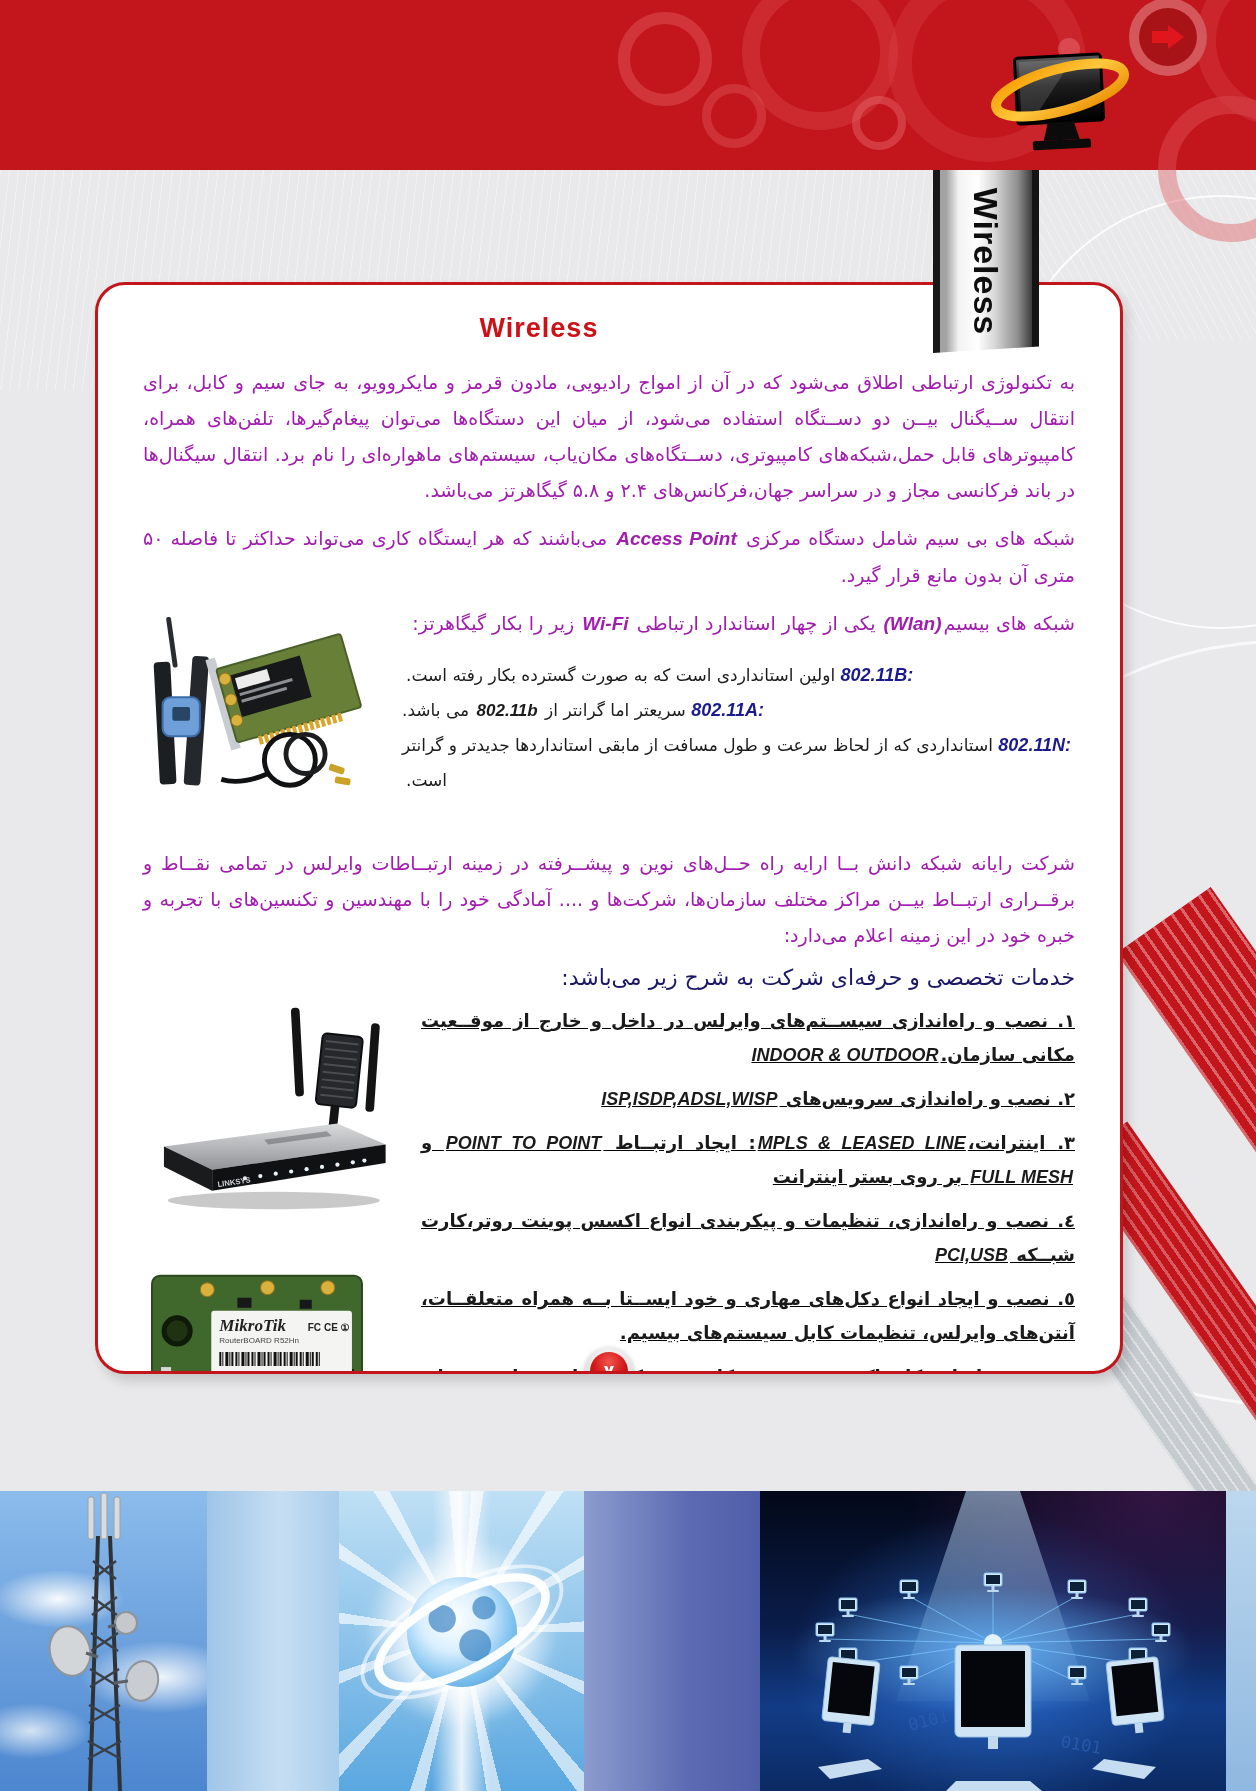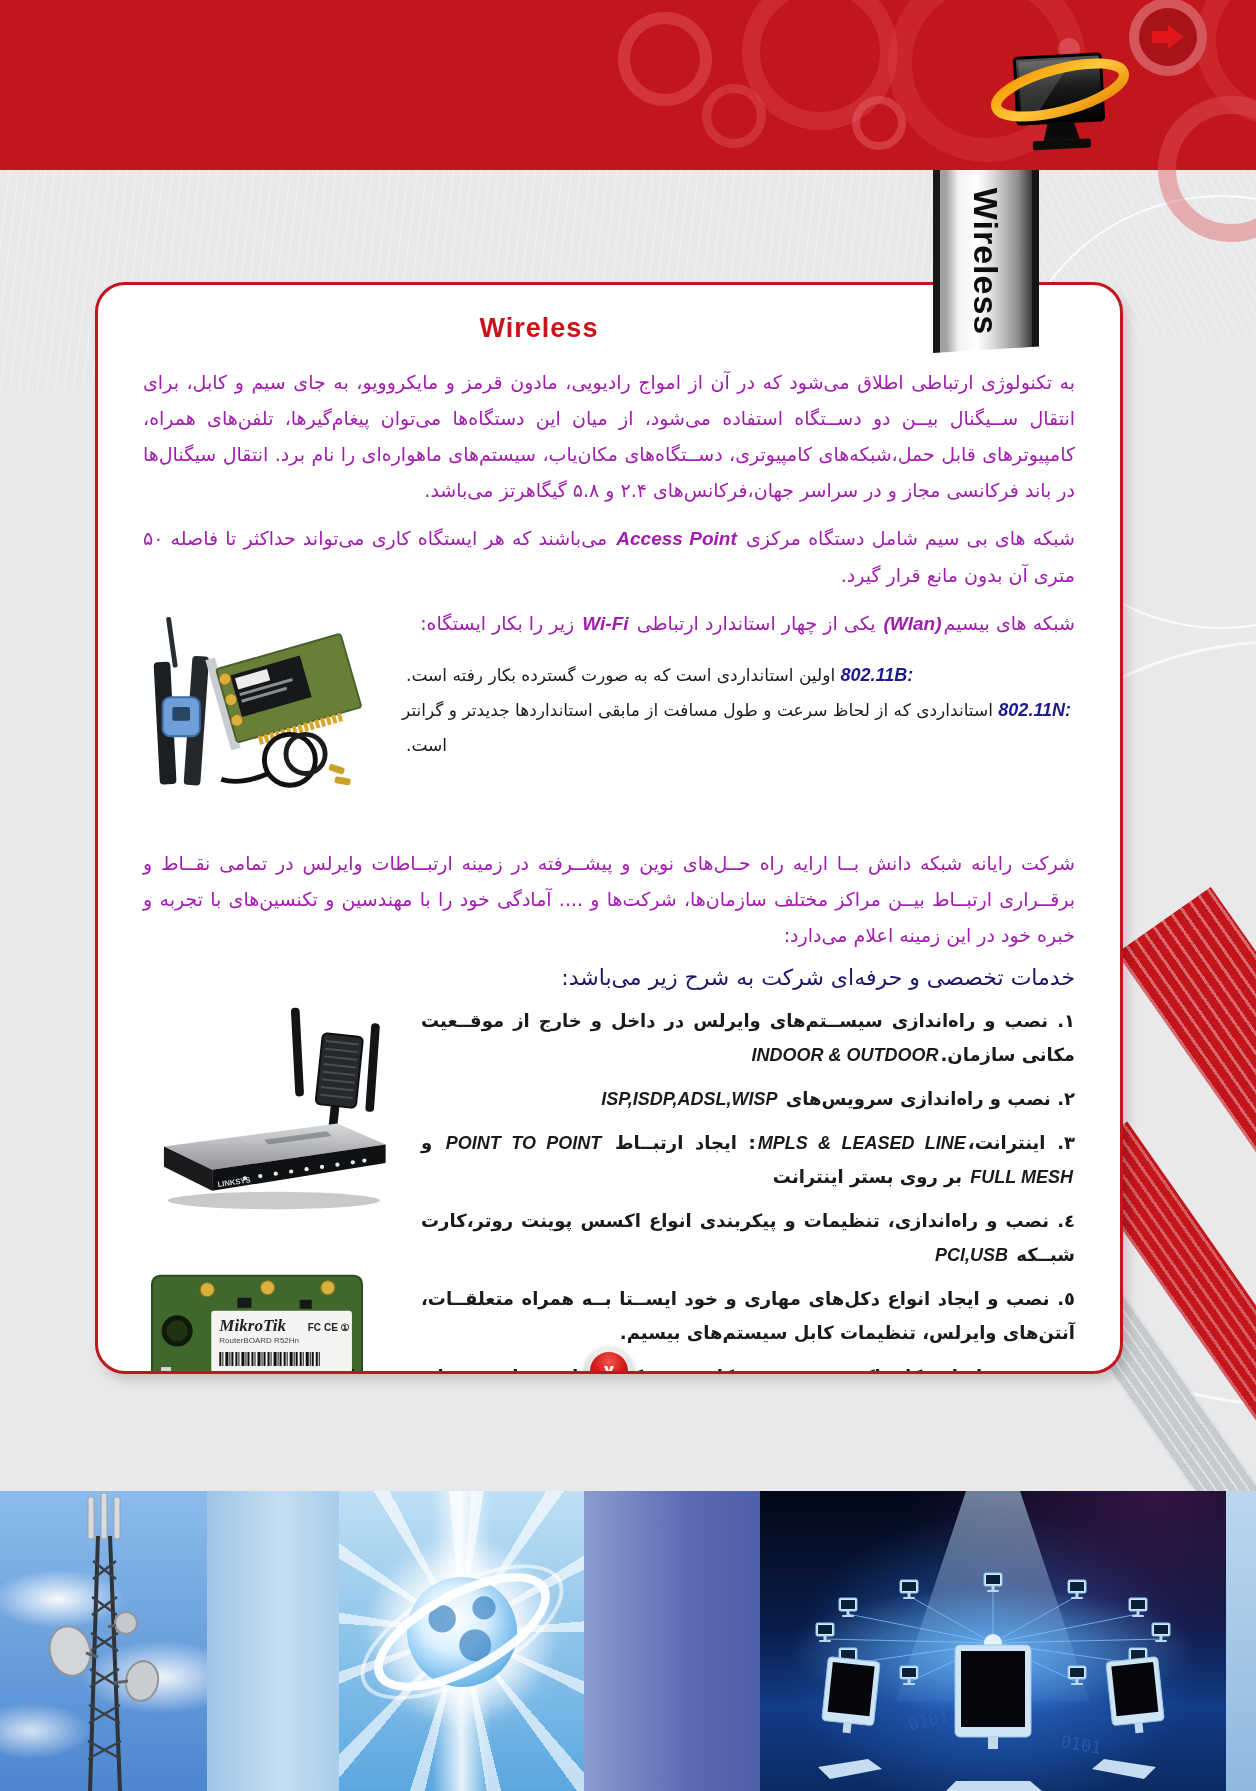--- a/index.html
+++ b/index.html
@@ -67,21 +67,21 @@
   .standards li{font-size:17px;line-height:35px;text-align:left;color:#1b1b1b;}
   .std-label{font-family:"Liberation Sans",sans-serif;font-weight:bold;font-style:italic;
              font-size:18px;color:#1a1a8e;}
   .clear{clear:both;}
   .company{margin-top:28px;}
   .services-heading{margin:4px 0 12px;font-size:22px;font-weight:normal;color:#1b1767;text-align:right;}
   .services-row{display:flex;gap:16px;}
   .img-col{width:262px;flex:none;}
   .router-img{width:252px;height:212px;display:block;}
   .mikrotik-img{width:216px;height:162px;display:block;margin:58px 0 0 6px;}
-  .services{flex:1;list-style:none;margin:2px 0 0;padding:0;}
+  .services{flex:1;list-style:none;margin:2px 0 0;padding:0;text-decoration:underline;}
   .services li{font-size:18px;font-weight:bold;line-height:34px;color:#1a1a1a;
                text-align:justify;margin-bottom:10px;}
   .svc-num{font-weight:bold;}
   .page-badge{position:absolute;left:50%;bottom:-24px;transform:translateX(-50%);width:48px;height:48px;
               border-radius:50%;background:radial-gradient(circle at 50% 32%,#ffffff,#dedede 66%,#bdbdbd);
               box-shadow:0 2px 5px rgba(0,0,0,.35);display:flex;align-items:center;justify-content:center;z-index:5;}
   .page-badge-inner{width:38px;height:38px;border-radius:50%;color:#fff;font-size:17px;font-weight:bold;
               background:radial-gradient(circle at 50% 26%,#f2564d 0%,#d31a1a 45%,#7e0606 100%);
               display:flex;align-items:center;justify-content:center;}
 
@@ -202,24 +202,25 @@
         </g>
         <g>
           <circle cx="150" cy="152" r="26" fill="none" stroke="#101113" stroke-width="5"></circle>
           <circle cx="166" cy="146" r="20" fill="none" stroke="#1b1d1f" stroke-width="5"></circle>
           <path d="M128 166 Q100 178 80 172" stroke="#101113" stroke-width="5" fill="none"></path>
           <rect x="190" y="158" width="16" height="7" rx="2" fill="#c9a227" transform="rotate(18 198 161)"></rect>
           <rect x="196" y="170" width="16" height="7" rx="2" fill="#c9a227" transform="rotate(10 204 173)"></rect>
         </g>
       </svg>
 
-      <p class="para" dir="rtl"><span>شبکه های بیسیم</span><span class="latin" dir="ltr">(Wlan)</span><span> یکی از چهار استاندارد ارتباطی </span><span class="latin" dir="ltr">Wi-Fi</span><span> زیر را بکار ایستگاه:</span></p>
+      <p class="para" dir="rtl"><span>شبکه های بیسیم</span><span class="latin" dir="ltr">(Wlan)</span><span> یکی از چهار استاندارد ارتباطی </span><span class="latin" dir="ltr">Wi-Fi</span><span> زیر را بکار گیگاهرتز:</span></p>
 
       <ul class="standards" dir="rtl">
         <li><b class="std-label" dir="ltr">802.11B:</b><span> اولین استانداردی است که به صورت گسترده بکار رفته است.</span><span class="latin" dir="ltr"></span><span></span></li>
+        <li><b class="std-label" dir="ltr">802.11A:</b><span> سریعتر اما گرانتر از </span><span class="latin" dir="ltr">802.11b</span><span> می باشد.</span></li>
         <li><b class="std-label" dir="ltr">802.11N:</b><span> استانداردی که از لحاظ سرعت و طول مسافت از مابقی استانداردها جدیدتر و گرانتر است.</span><span class="latin" dir="ltr"></span><span></span></li>
       </ul>
       <div class="clear"></div>
     </div>
 
     <p class="para company" dir="rtl">شرکت رایانه شبکه دانش بــا ارایه راه حــل‌های نوین و پیشــرفته در زمینه ارتبــاطات وایرلس در تمامی نقــاط و برقــراری ارتبــاط بیــن مراکز مختلف سازمان‌ها، شرکت‌ها و .... آمادگی خود را با مهندسین و تکنسین‌های با تجربه و خبره خود در این زمینه اعلام می‌دارد:</p>
 
     <h2 class="services-heading" dir="rtl">خدمات تخصصی و حرفه‌ای شرکت به شرح زیر می‌باشد:</h2>
 
     <div class="services-row" dir="ltr">

